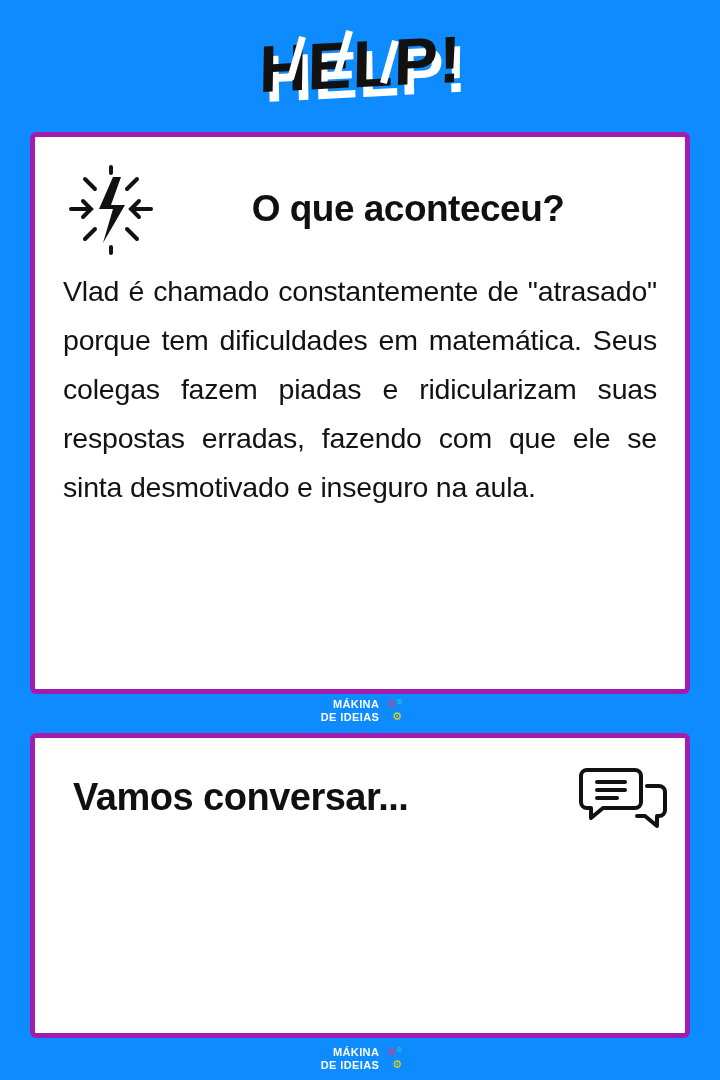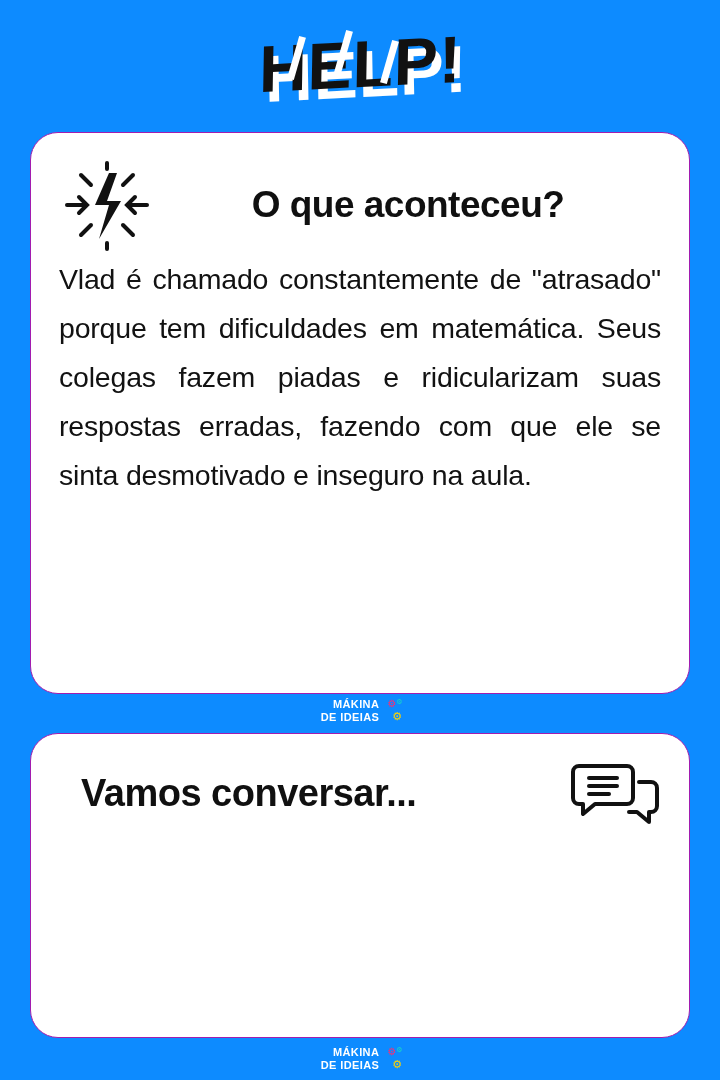--- a/index.html
+++ b/index.html
@@ -56,33 +56,33 @@
   .slash-a { left: 293px; top: 36px; }
   .slash-b { left: 340px; top: 30px; }
   .slash-c { left: 386px; top: 40px; }
 
   
   .card {
     position: absolute;
     left: 30px;
     width: 660px;
     background: #ffffff;
-    border: 1px solid #a21caf;
-    border-radius: 28px;
+    border: 5px solid #a21caf;
+    border-radius: 6px;
     box-sizing: border-box;
   }
   #card-top {
     top: 132px;
     height: 562px;
     padding: 22px 28px;
   }
   #card-bottom {
     top: 733px;
     height: 305px;
-    padding: 22px 28px;
+    padding: 22px 16px;
   }
 
   
   .card-head {
     display: flex;
     align-items: center;
     height: 100px;
     position: relative;
   }
   .card-head .heading {
@@ -97,20 +97,21 @@
   
   .icon-burst {
     width: 96px;
     height: 92px;
     position: relative;
     flex: 0 0 96px;
   }
   .icon-burst svg { display: block; }
 
   .body-text {
+    margin-top: 8px;
     font-size: 28.5px;
     line-height: 1.72;
     color: #121212;
     text-align: justify;
     text-justify: inter-word;
     letter-spacing: -0.2px;
   }
 
   
   .card-head2 {

